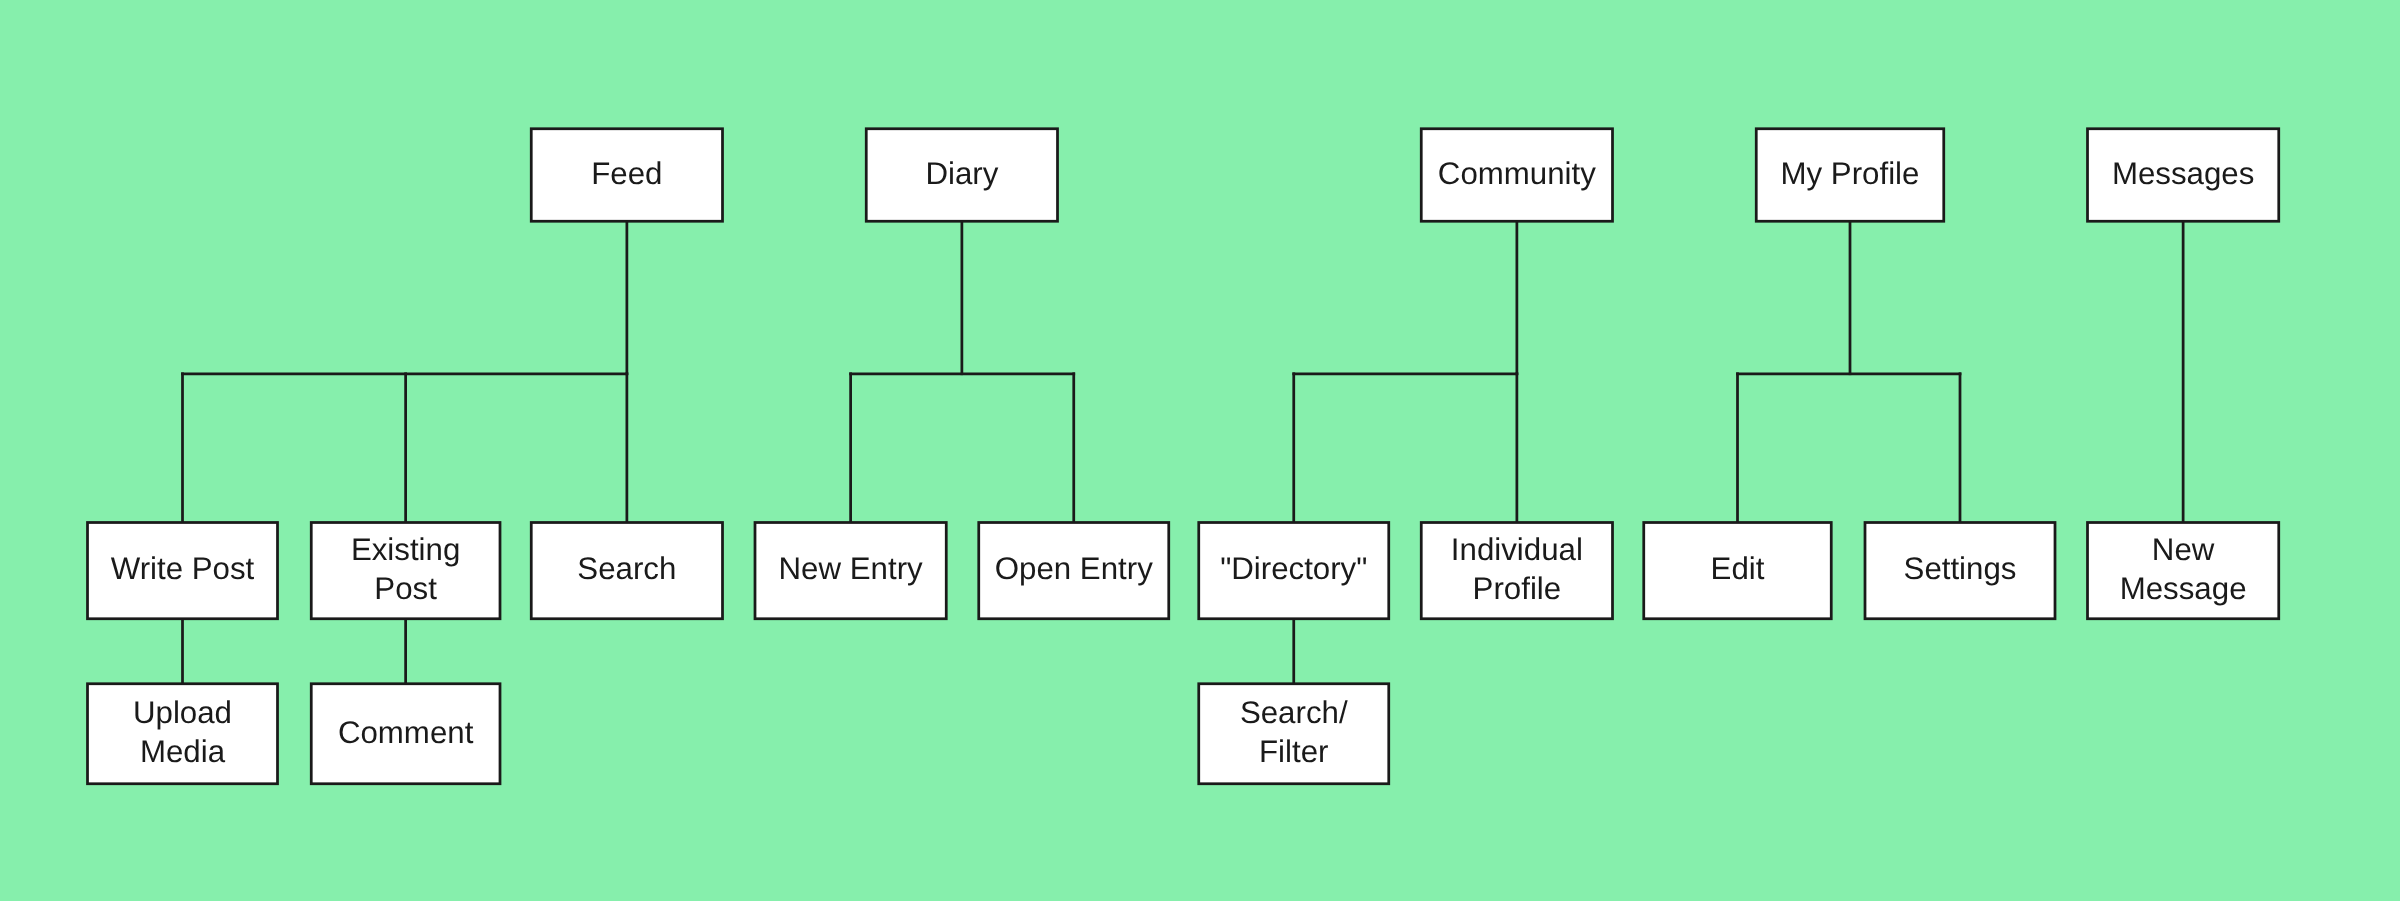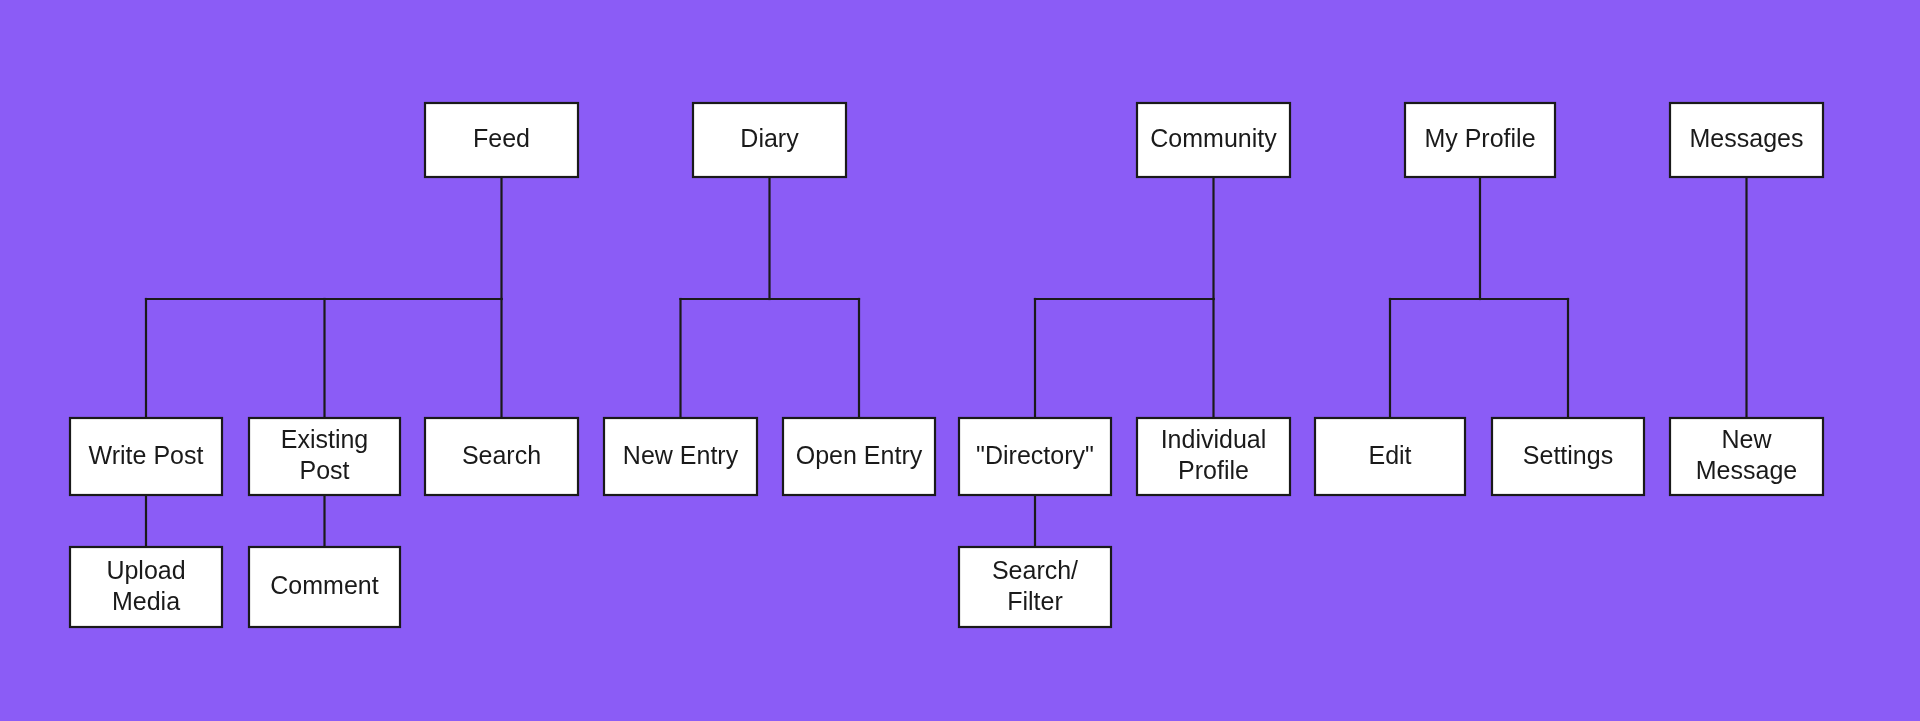--- a/index.html
+++ b/index.html
@@ -11,21 +11,21 @@
   body {
     width: 1920px;
     height: 721px;
     overflow: hidden;
     font-family: "Liberation Sans", sans-serif;
   }
   #diagram-root {
     position: relative;
     width: 1920px;
     height: 721px;
-    background: #8b5cf6;
+    background: #86efac;
   }
   svg#sitemap-svg {
     display: block;
     width: 1920px;
     height: 721px;
   }
   .node-rect {
     fill: #ffffff;
     stroke: #1a1a1a;
     stroke-width: 2.2;

